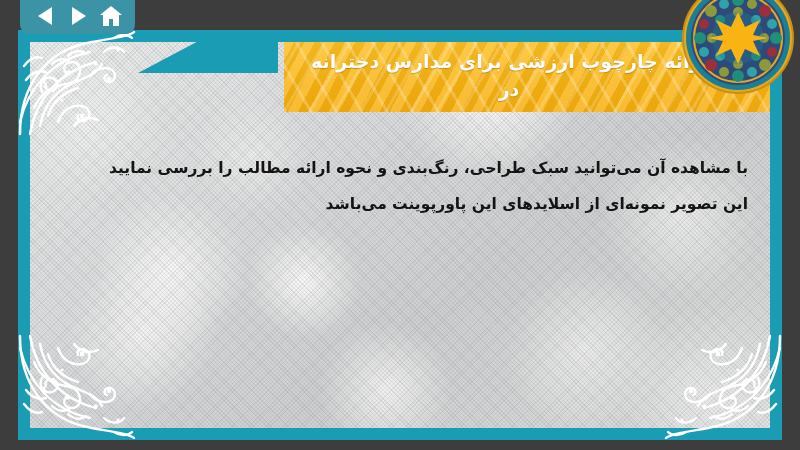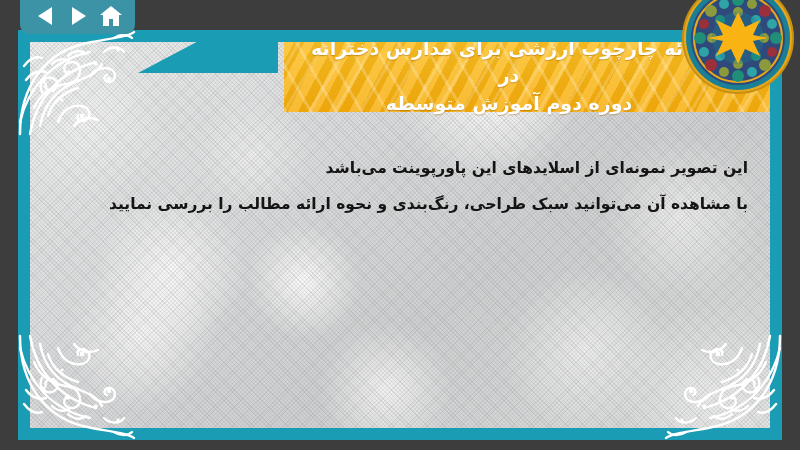--- a/index.html
+++ b/index.html
@@ -209,27 +209,26 @@
     </div>
   </div>
 
   <div id="slide">
 
     <div id="canvas">
 
       <div id="titlebar">
         <div id="title-text">
           <span>ارائه چارچوب ارزشی برای مدارس دخترانه در</span><br>
-          <span>دوره دوم آموزش متوسطه</span>
         </div>
       </div>
 
       <div id="body-text">
+        <p>با مشاهده آن می‌توانید سبک طراحی، رنگ‌بندی و نحوه ارائه مطالب را بررسی نمایید</p>
         <p>این تصویر نمونه‌ای از اسلایدهای این پاورپوینت می‌باشد</p>
-        <p>با مشاهده آن می‌توانید سبک طراحی، رنگ‌بندی و نحوه ارائه مطالب را بررسی نمایید</p>
       </div>
 
     </div>
 
     <div id="title-wedge"></div>
 
     <svg class="corner-orn orn-tl" viewBox="0 0 118 106">
       <g fill="none" stroke="#ffffff" stroke-width="2.4" stroke-linecap="round">
         <path d="M2 104 C2 58 26 20 74 12 C96 8 112 6 116 2"></path>
         <path d="M2 92 C10 58 34 30 72 22"></path>

